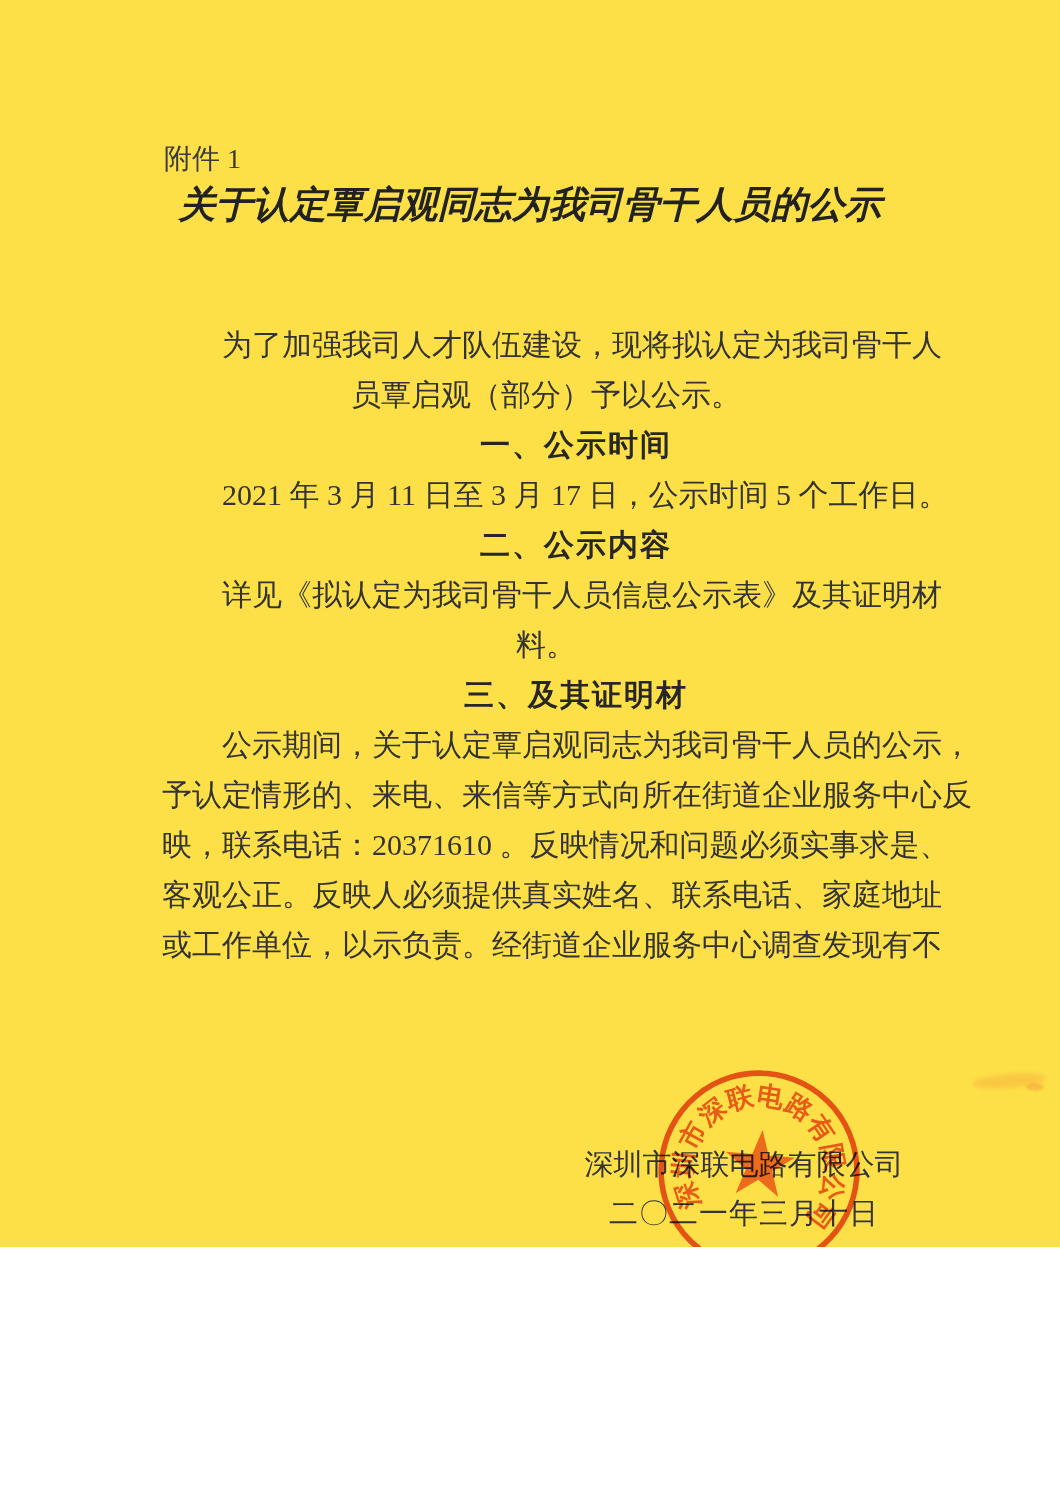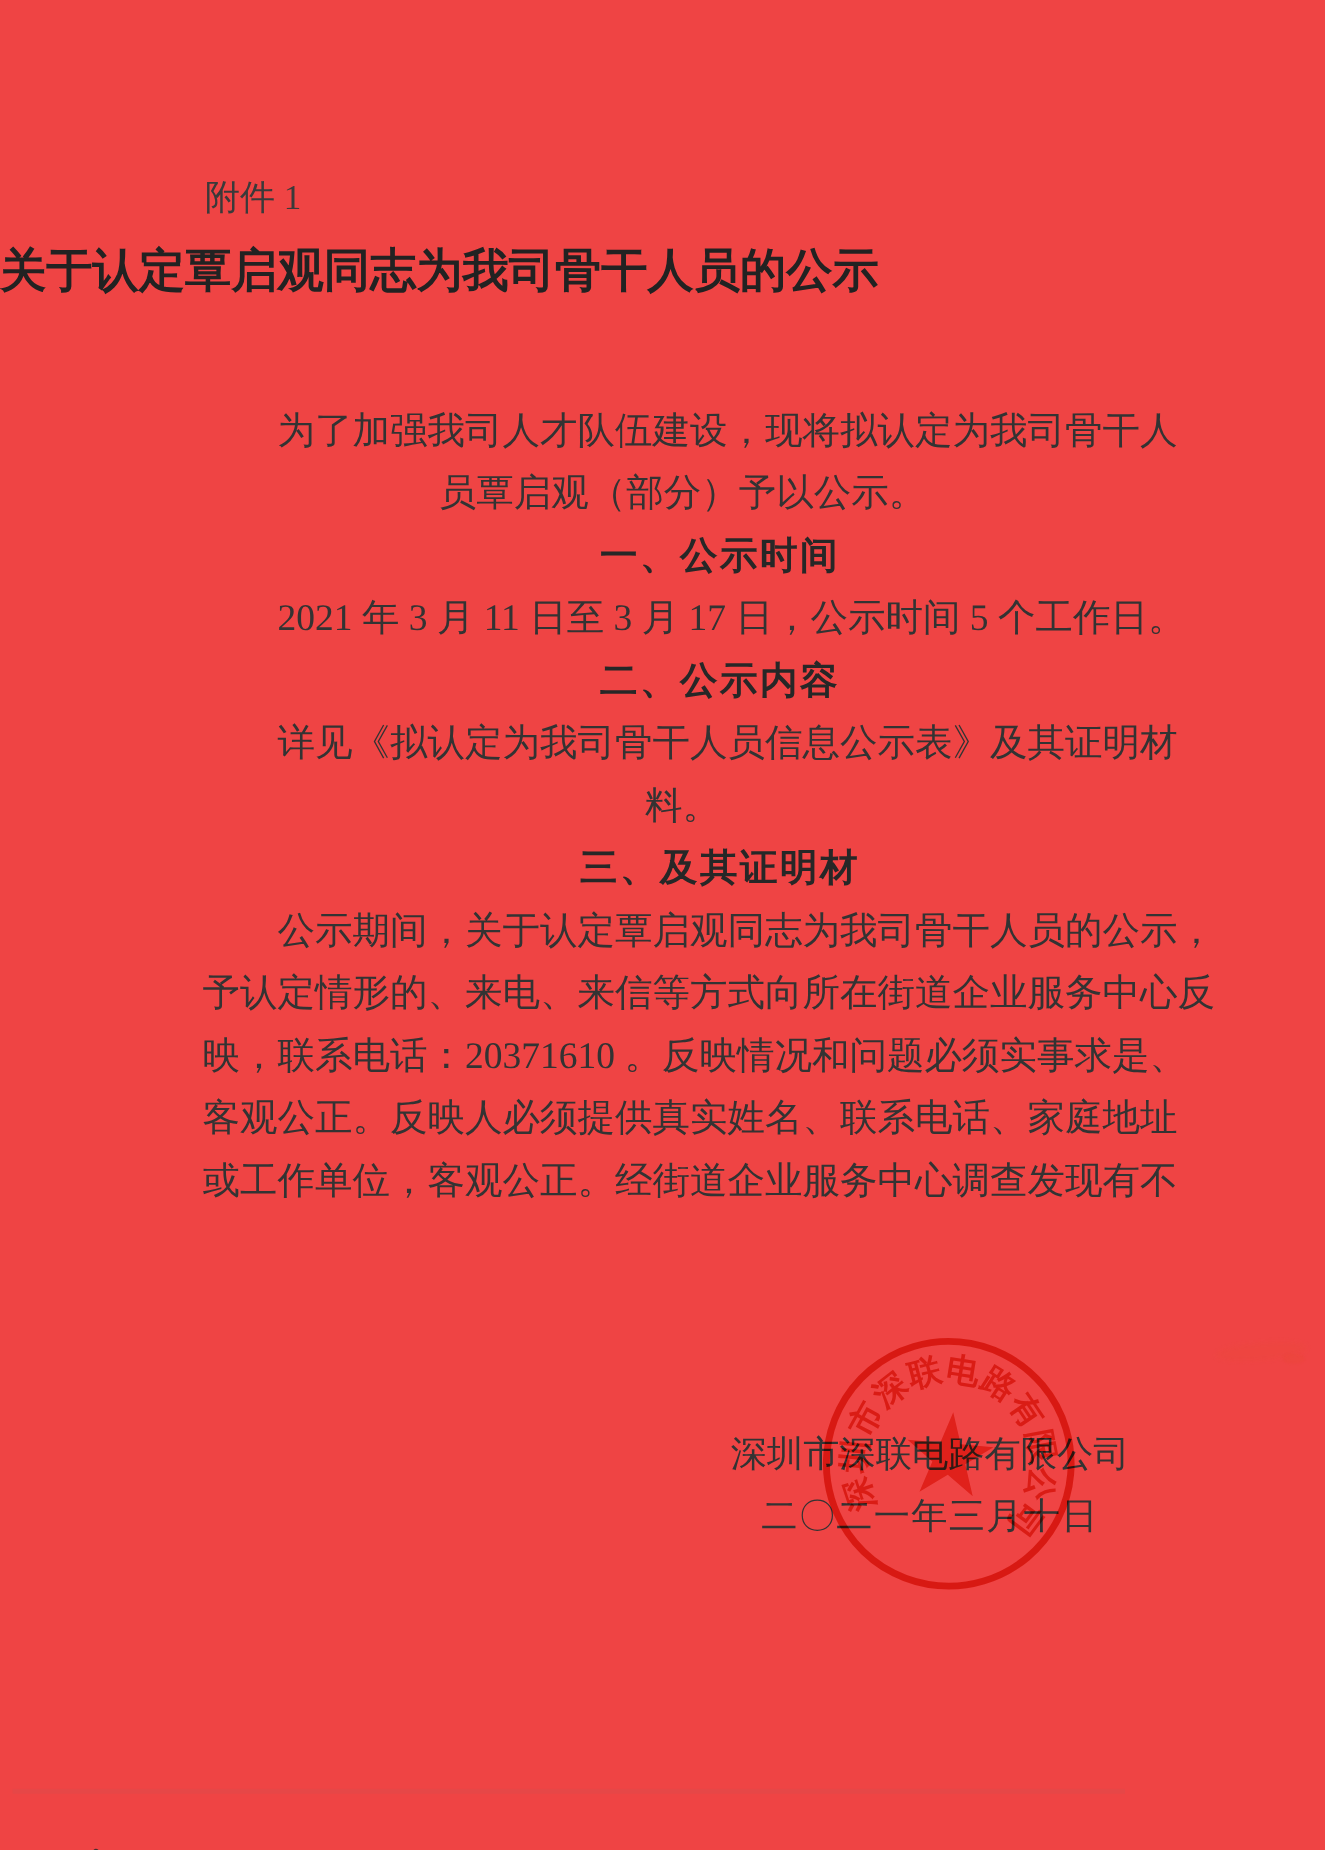--- a/index.html
+++ b/index.html
@@ -3,46 +3,48 @@
 <meta charset="utf-8">
 <style>
   html, body {
     margin: 0;
     padding: 0;
     background: #ffffff;
   }
   .page {
     position: relative;
     width: 1060px;
-    height: 1480px;
-    background: #ef4444;
+    height: 1247px;
+    background: #fde047;
     overflow: hidden;
     font-family: "Liberation Serif", "DejaVu Serif", serif;
     color: #2f2f2f;
   }
   .attachment {
     position: absolute;
     left: 164px;
     top: 138px;
     font-size: 28px;
     height: 42px;
     line-height: 42px;
     color: #3a3a3a;
   }
   .title {
     position: absolute;
     left: 0;
-    top: 192px;
+    top: 180px;
     width: 100%;
     margin: 0;
+    text-align: center;
     font-size: 37px;
     font-weight: 700;
     letter-spacing: 0px;
     color: #222222;
     font-family: "Liberation Serif", "DejaVu Serif", serif;
+    font-style: italic;
   }
   .body-block {
     position: absolute;
     left: 162px;
     top: 320px;
     width: 768px;
     font-size: 30px;
   }
   .line {
     height: 50px;
@@ -151,21 +153,21 @@
       <div class="line heading indent">一、公示时间</div>
       <div class="line j indent">2021 年 3 月 11 日至 3 月 17 日，公示时间 5 个工作日。</div>
       <div class="line heading indent">二、公示内容</div>
       <div class="line j indent">详见《拟认定为我司骨干人员信息公示表》及其证明材</div>
       <div class="line">料。</div>
       <div class="line heading indent">三、及其证明材</div>
       <div class="line j indent">公示期间，关于认定覃启观同志为我司骨干人员的公示，</div>
       <div class="line j">予认定情形的、来电、来信等方式向所在街道企业服务中心反</div>
       <div class="line j">映，联系电话：20371610 。反映情况和问题必须实事求是、</div>
       <div class="line j">客观公正。反映人必须提供真实姓名、联系电话、家庭地址</div>
-      <div class="line j">或工作单位，客观公正。经街道企业服务中心调查发现有不</div>
+      <div class="line j">或工作单位，以示负责。经街道企业服务中心调查发现有不</div>
     </div>
 
   <div class="signature">
     <div class="sig-line">深圳市深联电路有限公司</div>
     <div class="sig-line sig-date">二〇二一年三月十日</div>
   </div>
 
   <svg class="seal" viewBox="0 0 220 220" xmlns="http://www.w3.org/2000/svg">
     <circle cx="110" cy="110" r="97" fill="none" stroke-width="5.5" opacity="0.95" stroke="#e5492c"></circle>
     <path id="ringPath" d="M 55.9,147.9 A 66,66 0 1 1 164.1,147.9" fill="none"></path>

